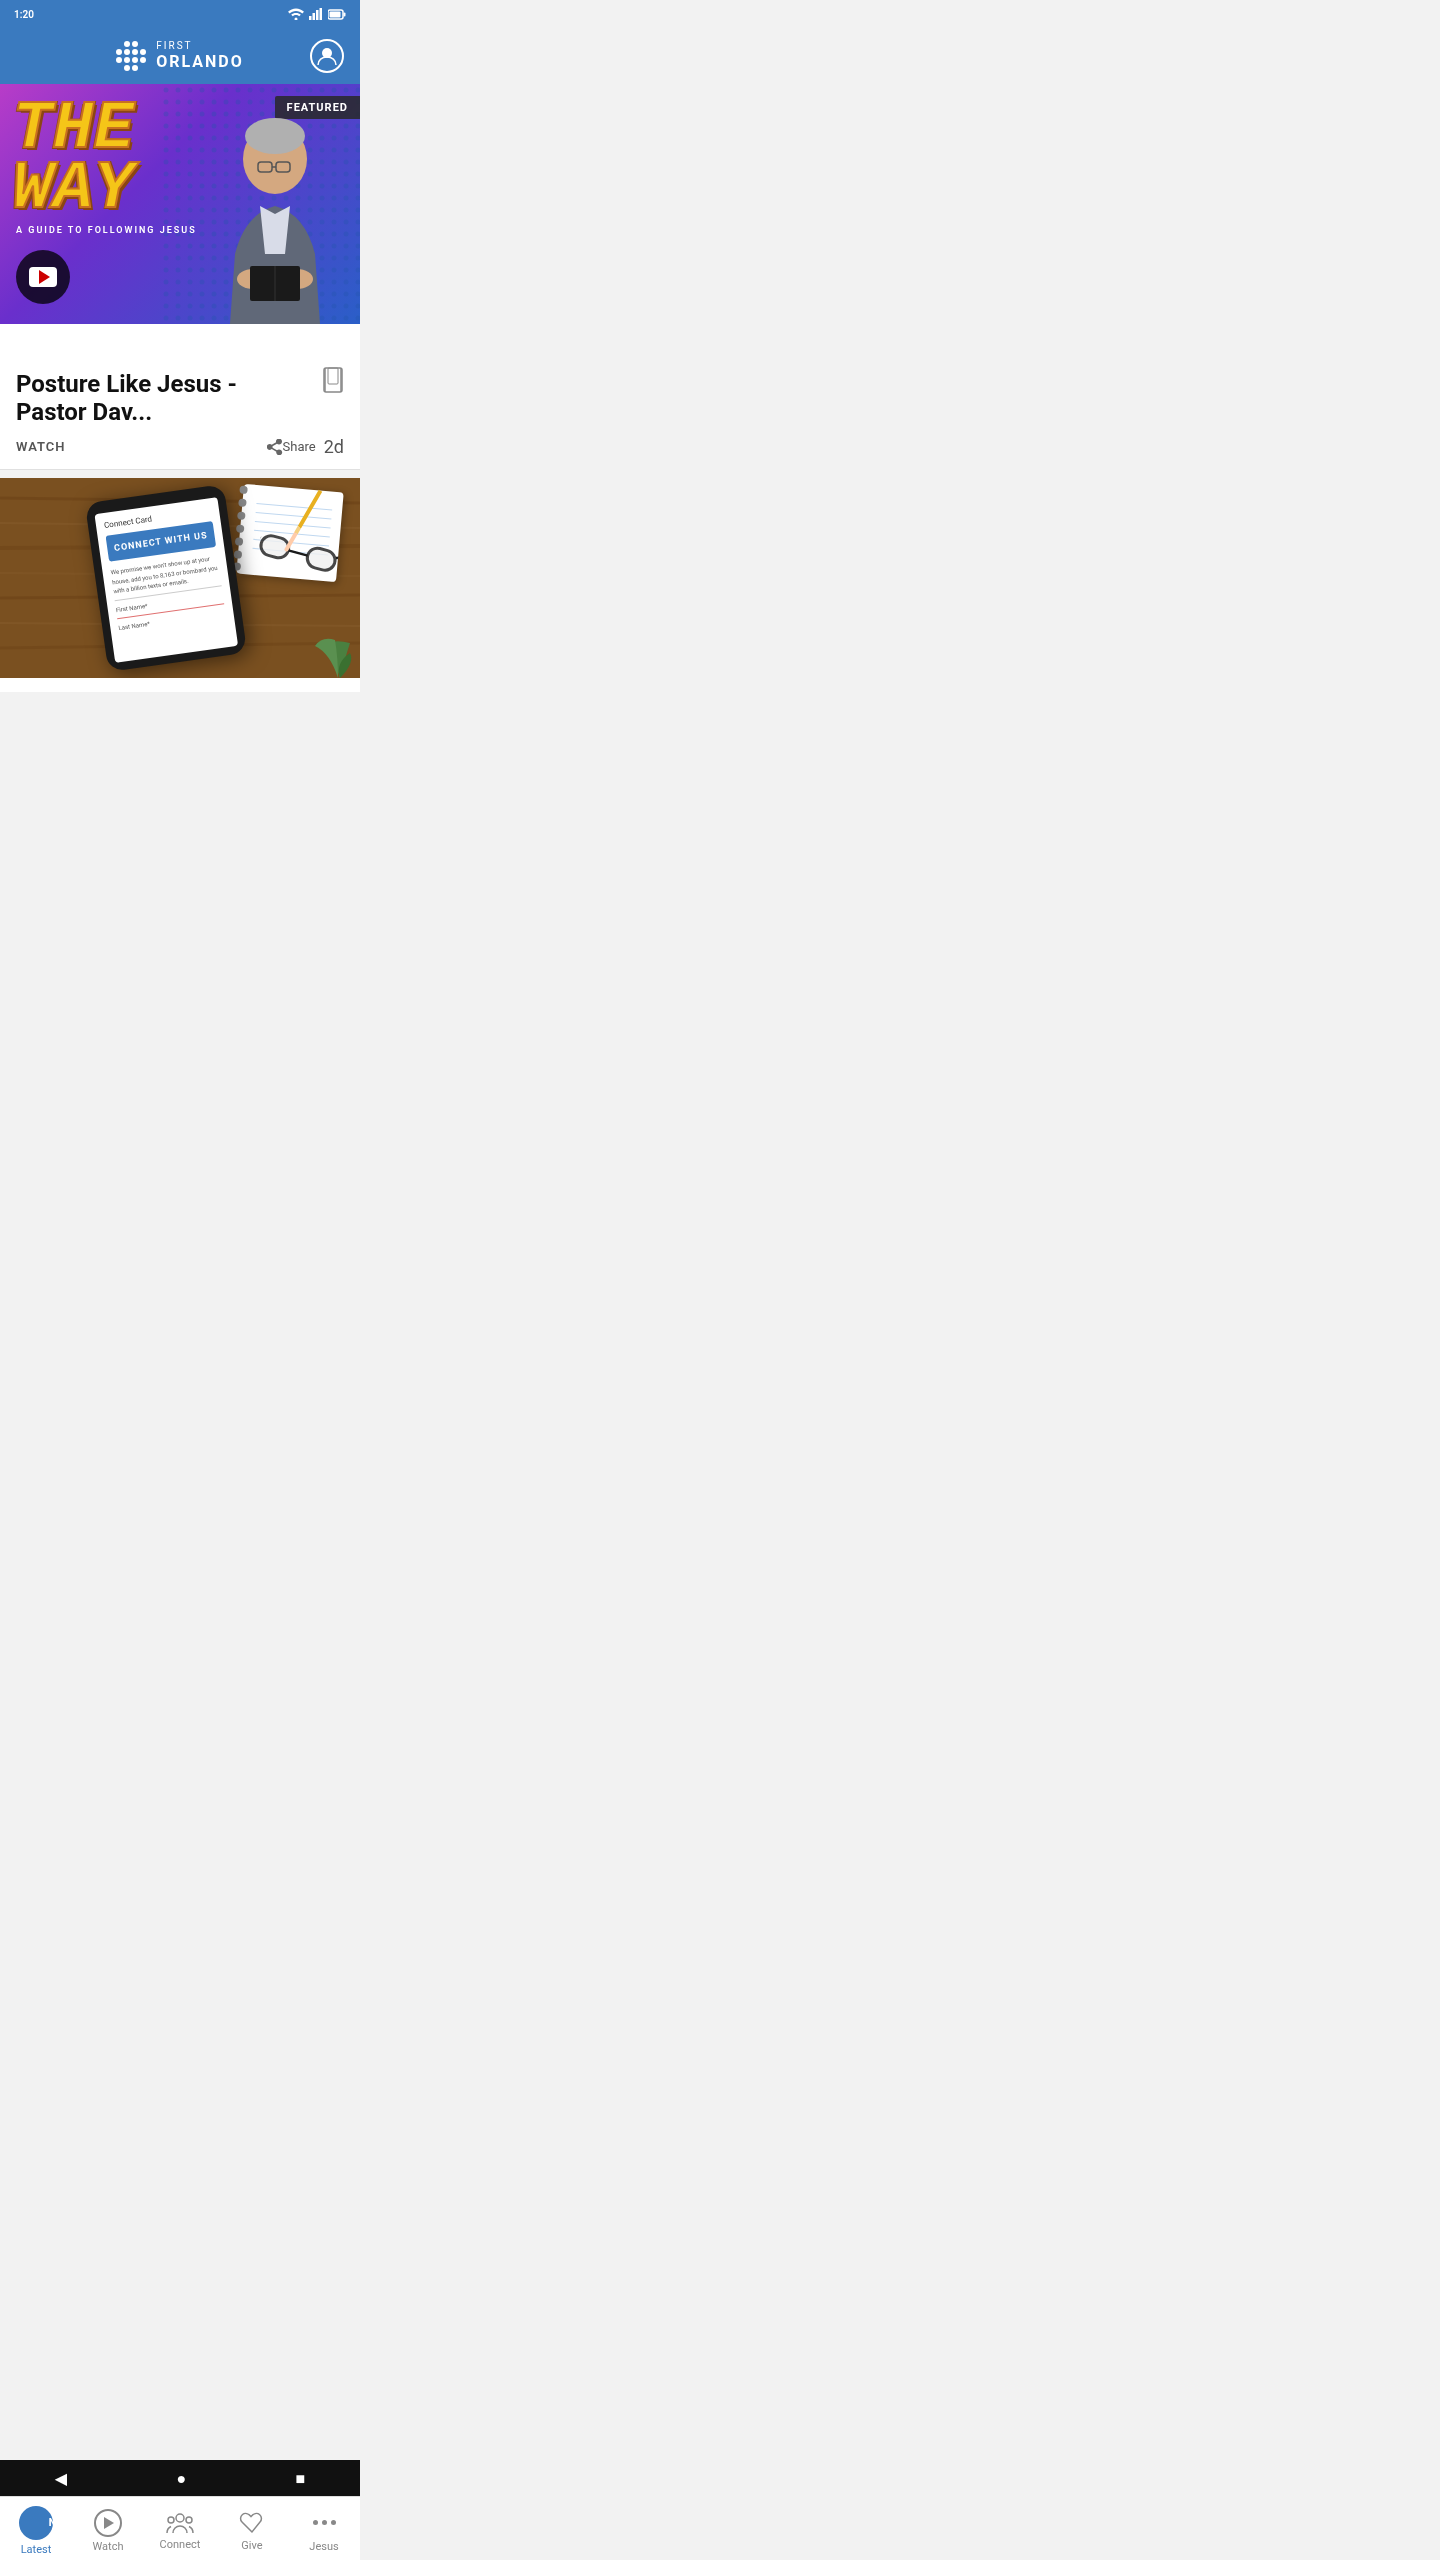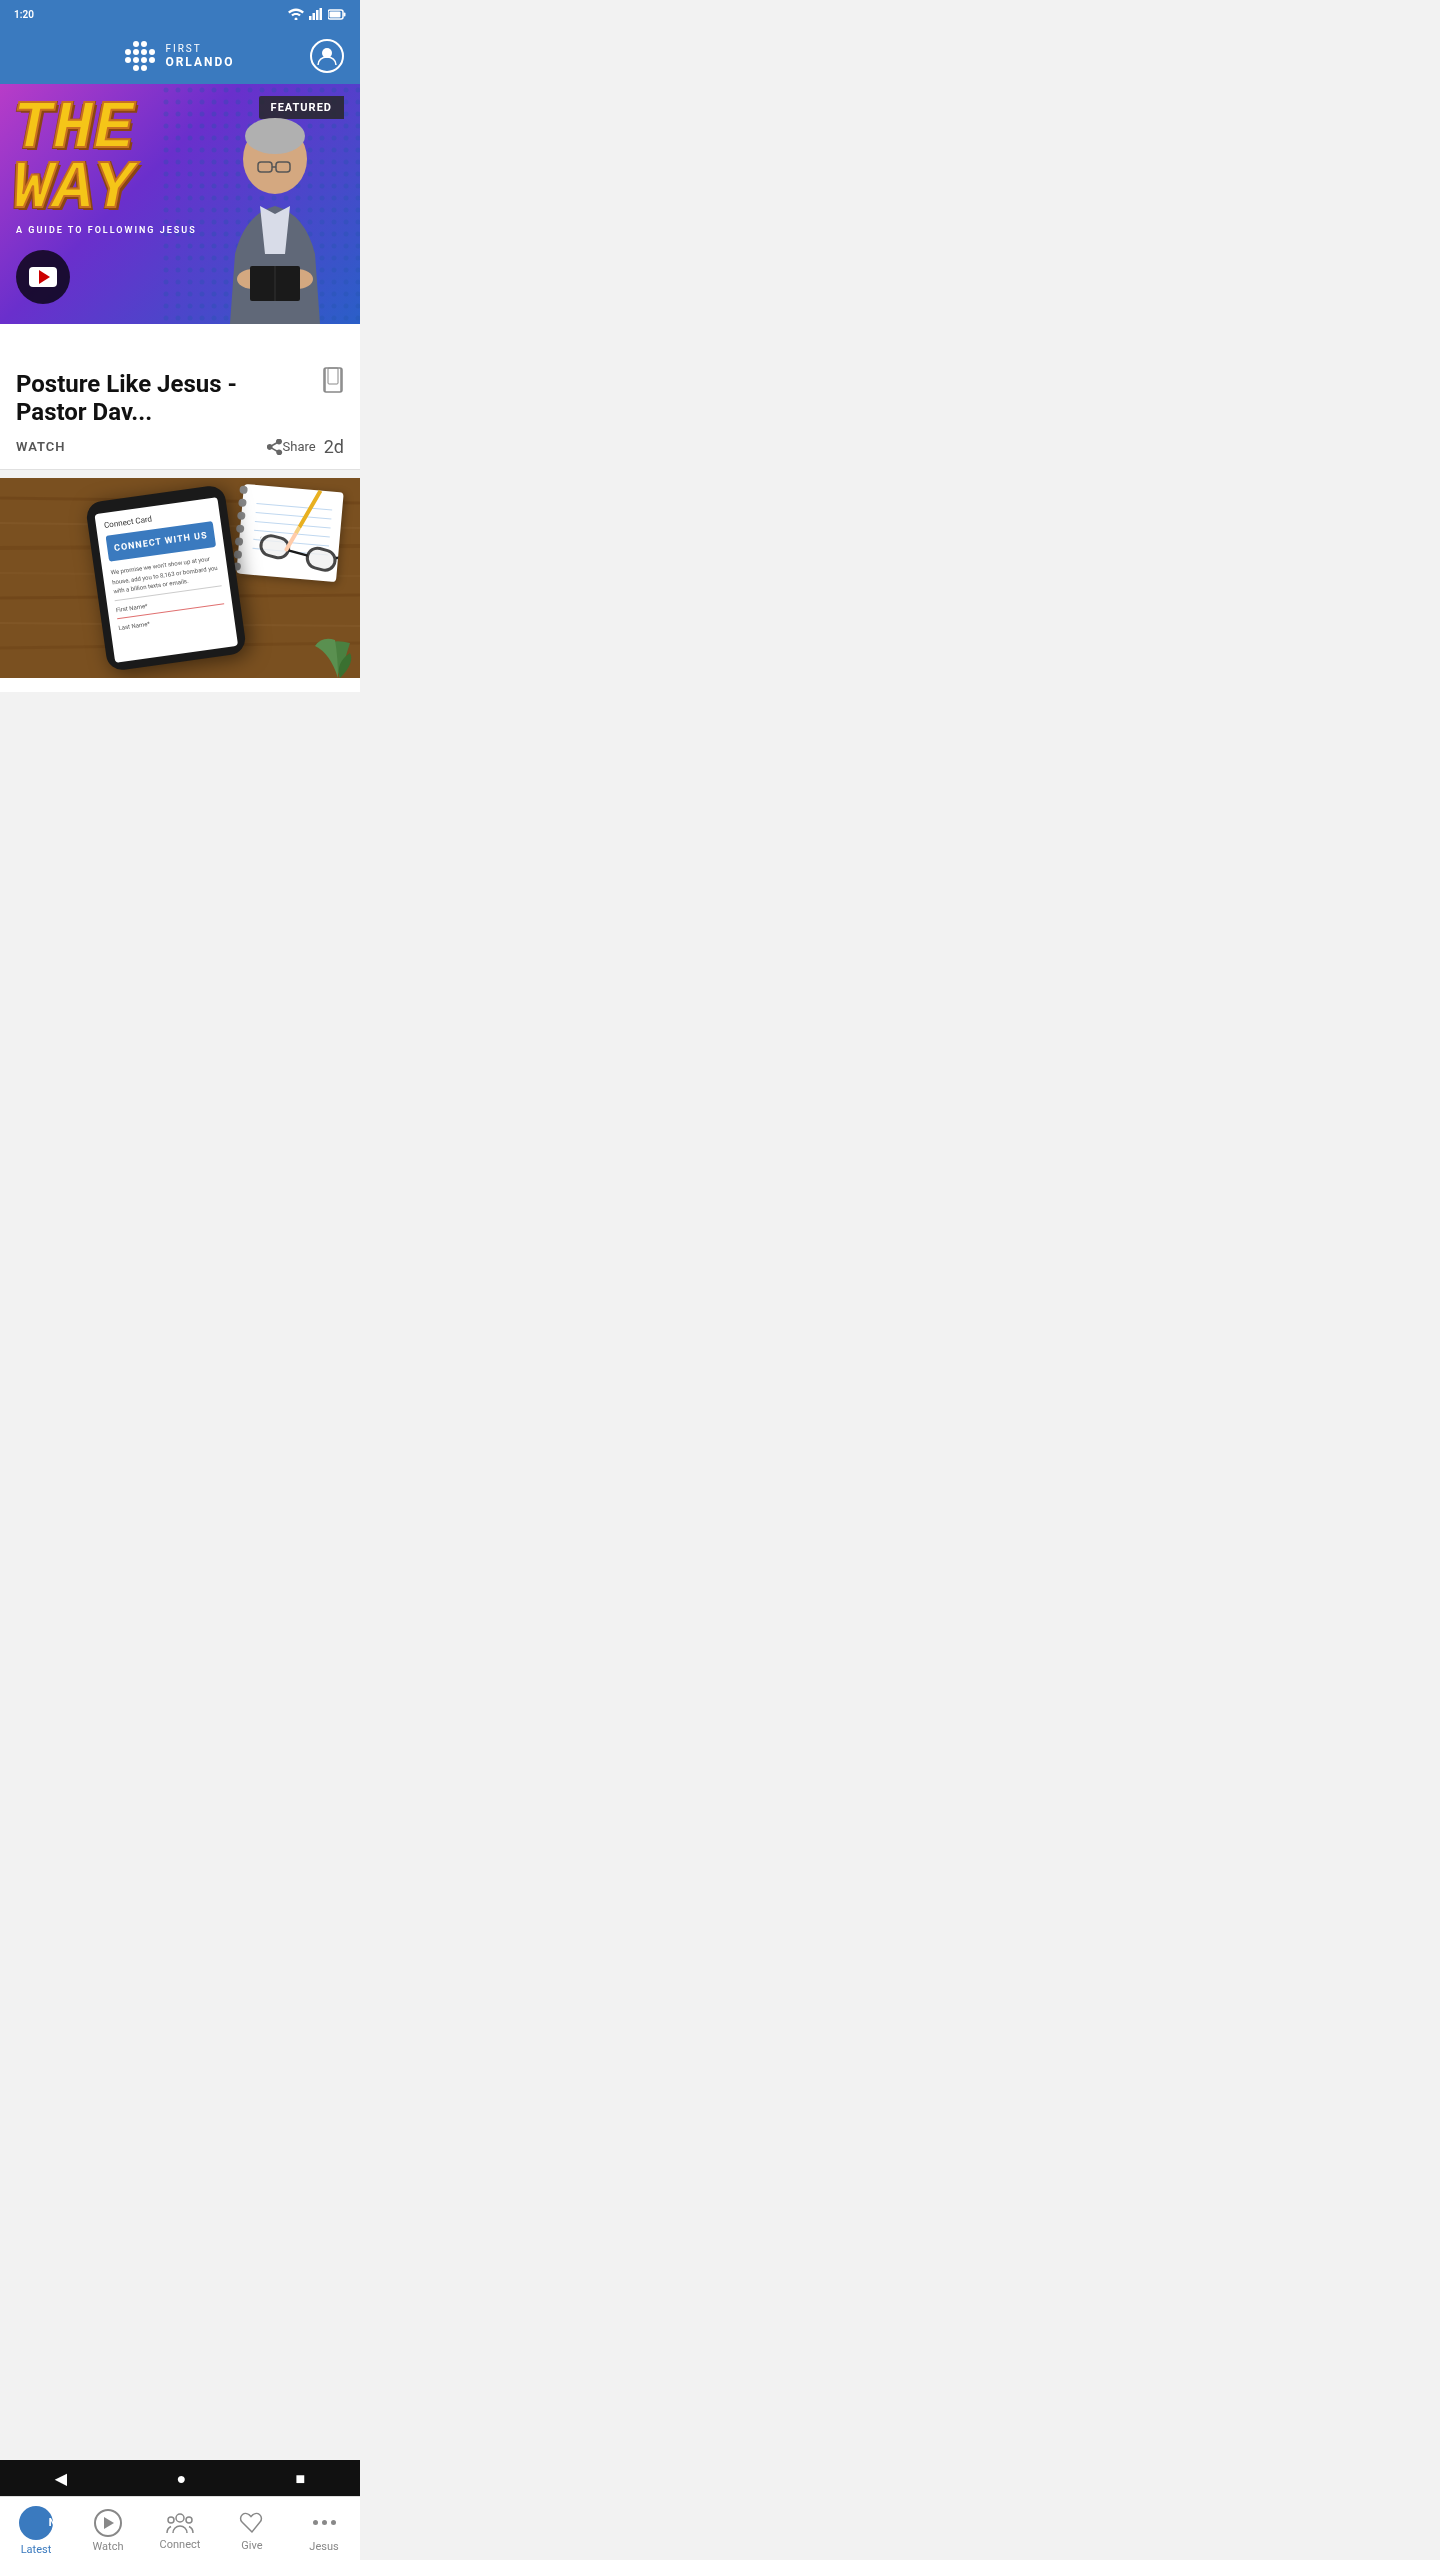--- a/index.html
+++ b/index.html
@@ -82,21 +82,21 @@
       width: 100%;
       height: 240px;
       background: linear-gradient(135deg, #b83cc8 0%, #6a2fcc 40%, #2a5fc8 100%);
       position: relative;
       overflow: hidden;
       cursor: pointer;
     }
     .featured-badge {
       position: absolute;
       top: 12px;
-      right: 16px;
+      right: 0;
       background: rgba(40,40,40,0.85);
       color: white;
       font-size: 11px;
       font-weight: 700;
       letter-spacing: 1px;
       padding: 5px 12px;
       border-radius: 2px 0 0 2px;
     }
     .play-btn {
       position: absolute;
@@ -436,21 +436,21 @@
         <div></div>
         <div></div>
         <div></div>
       <div class="empty"></div>
         <div></div>
         <div></div>
         <div class="empty"></div>
     </div>
     <div class="logo-text">
       <span>FIRST</span>
-      <span style="font-size:12px;font-weight:700;letter-spacing:2px;">ORLANDO</span>
+      <span style="font-size:16px;font-weight:700;letter-spacing:2px;">ORLANDO</span>
     </div>
   </div>
   <div class="header-profile">
     <svg width="22" height="22" viewBox="0 0 22 22">
       <circle cx="11" cy="8" r="5" fill="white"></circle>
       <path d="M2 20c0-5 4-8 9-8s9 3 9 8" stroke="white" stroke-width="1.5" fill="none"></path>
     </svg>
   </div>
 </div>
 

